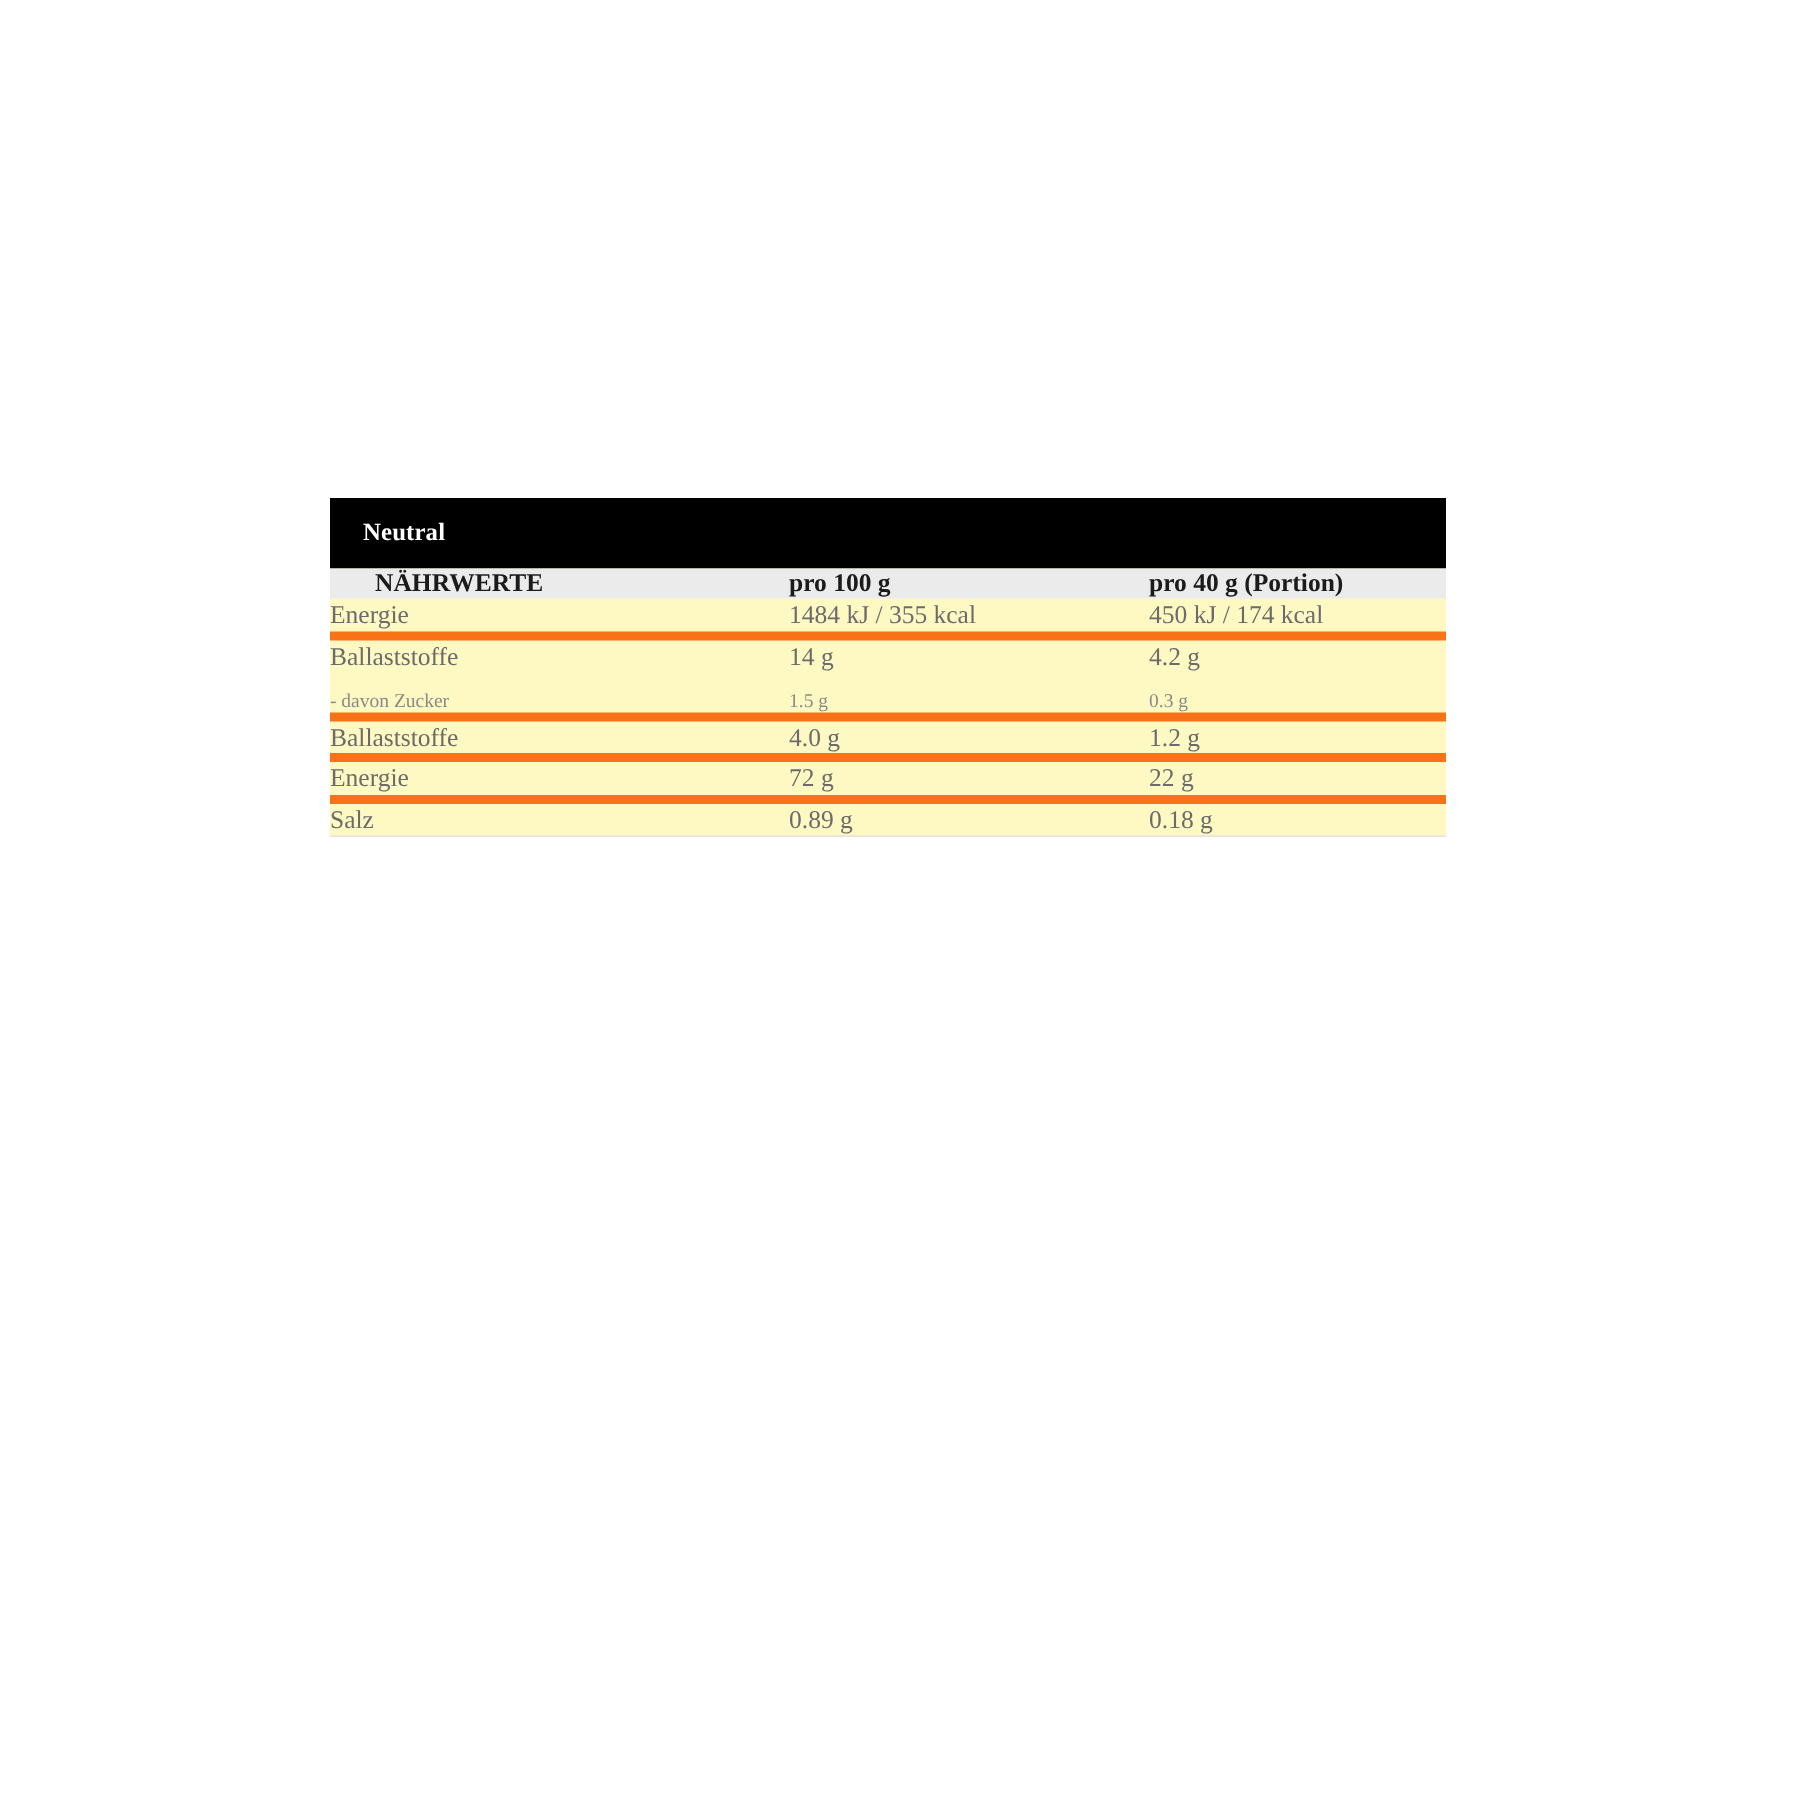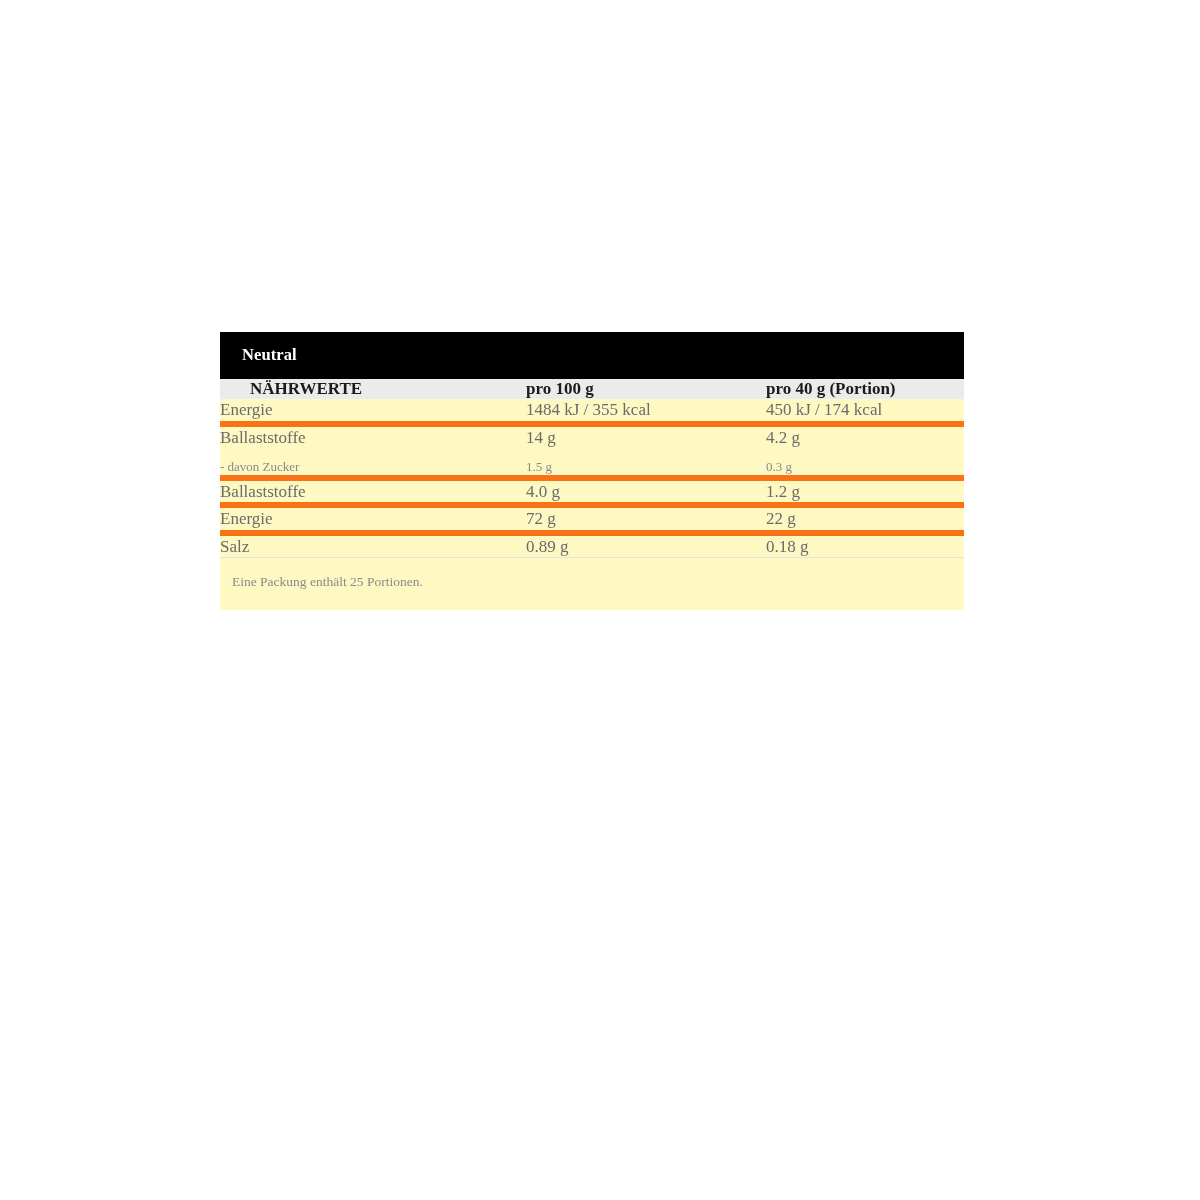--- a/index.html
+++ b/index.html
@@ -188,15 +188,14 @@
           <div class="main-value">0.89 g</div>
         </td>
         <td>
           <div class="main-value">0.18 g</div>
         </td>
       </tr>
 
     </tbody>
   </table>
 
-  <div class="footnote">Eine Packung enthält 25 Portionen.</div>
 
 </div>
 
 </body></html>

